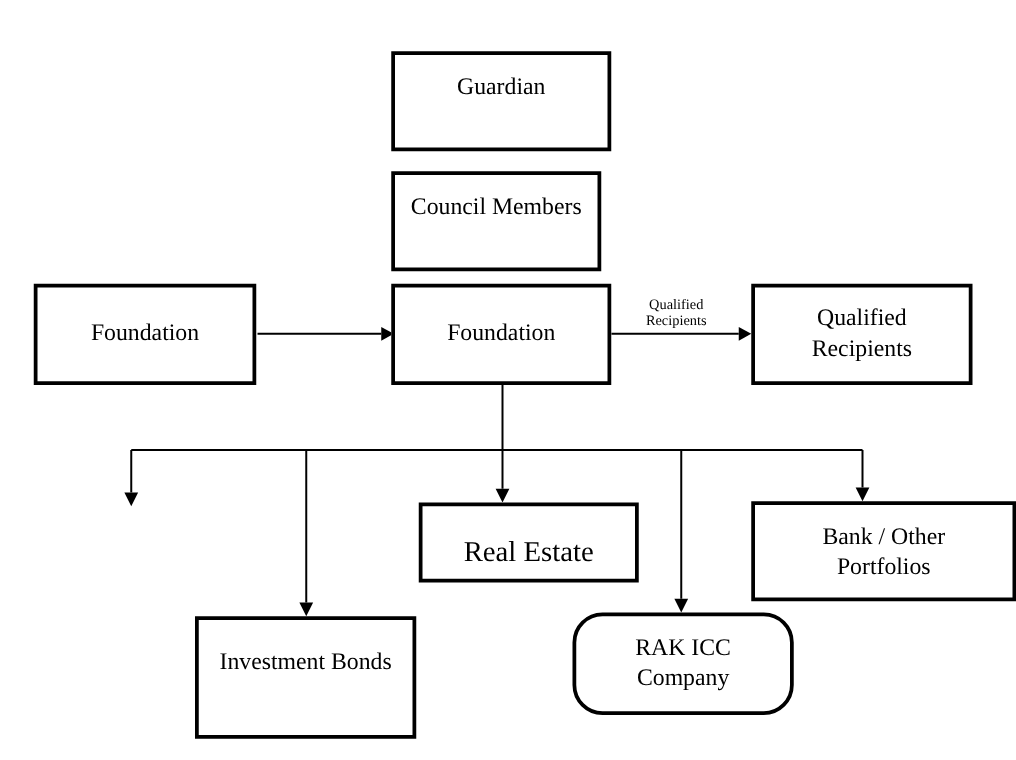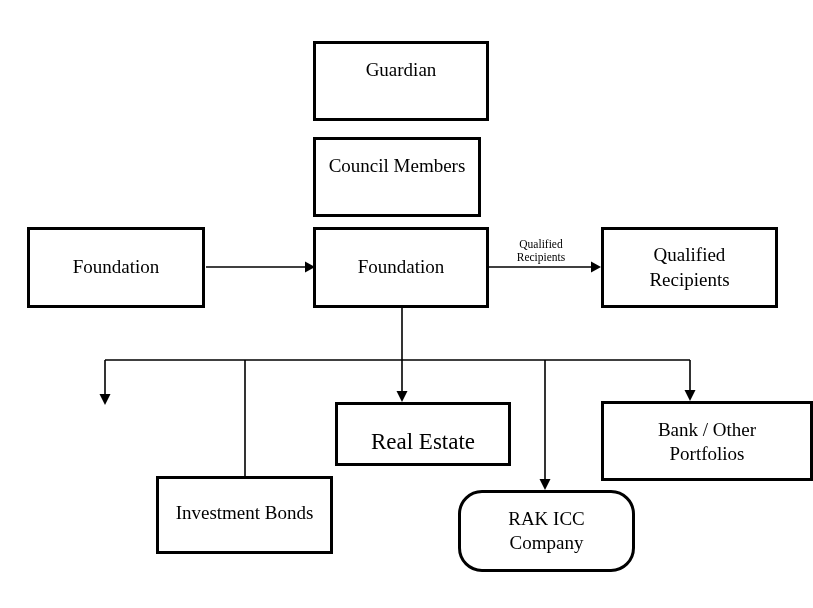--- a/index.html
+++ b/index.html
@@ -126,21 +126,21 @@
   <div class="node align-center" style="left:313px; top:227px; width:176px; height:81px; font-size:19px;">
     <span class="node-label">Foundation</span>
   </div>
 
   <div class="node align-center" style="left:601px; top:227px; width:177px; height:81px; font-size:19px;">
     <span class="node-label">Qualified
 Recipients</span>
   </div>
 
 
-  <div class="node align-upper" style="left:156px; top:476px; width:177px; height:78px; font-size:19px;">
+  <div class="node align-upper" style="left:156px; top:493px; width:177px; height:98px; font-size:19px;">
     <span class="node-label">Investment Bonds</span>
   </div>
 
   <div class="node align-upper" style="left:313px; top:402px; width:176px; height:64px; font-size:23px;margin-left:22px;">
     <span class="node-label">Real Estate</span>
   </div>
 
   <div class="node align-upper2" style="left:458px; top:490px; width:177px; height:82px; font-size:19px;border-radius:24px;">
     <span class="node-label">RAK ICC
 Company</span>

